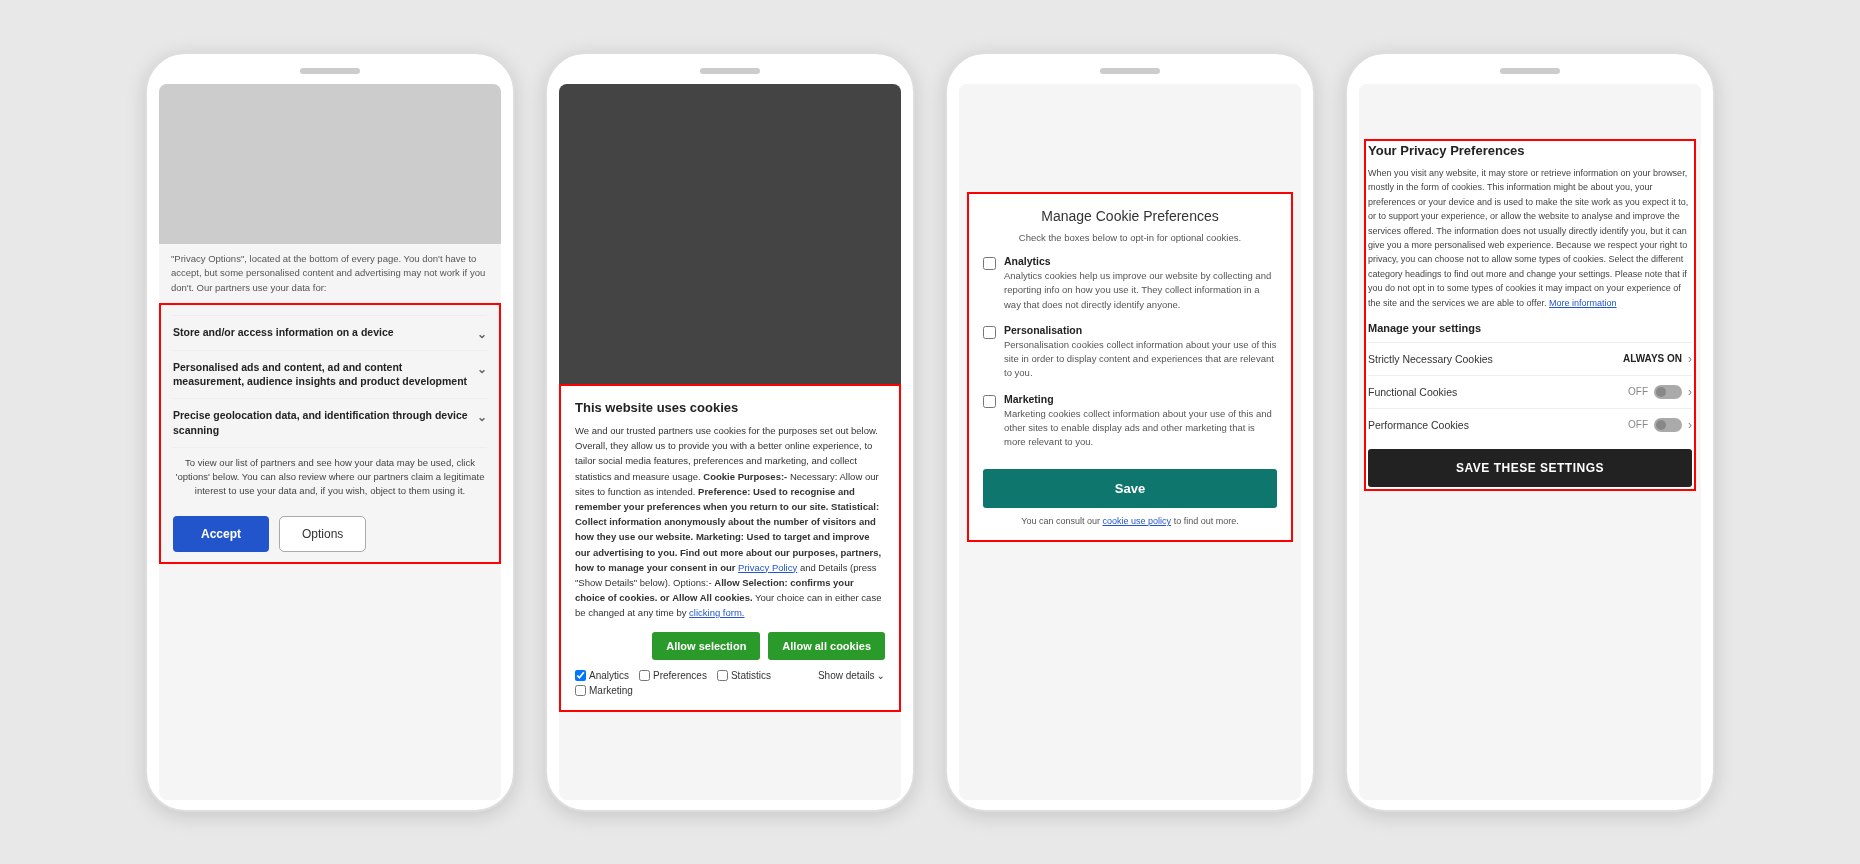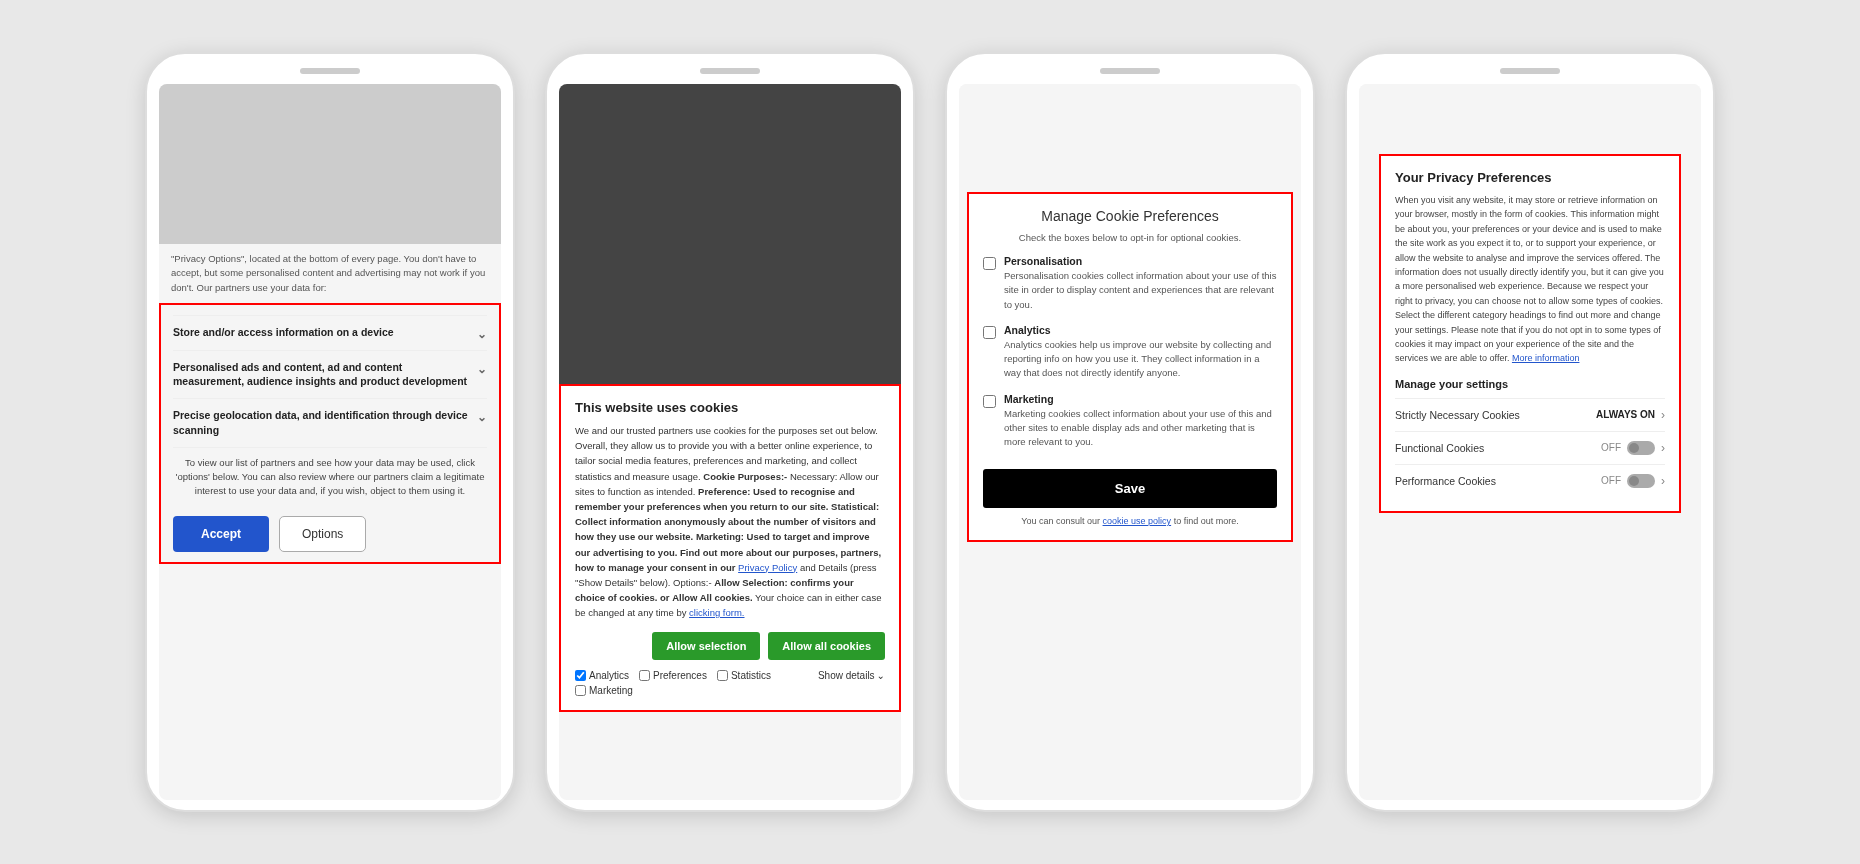--- a/index.html
+++ b/index.html
@@ -226,21 +226,21 @@
       font-weight: bold;
       color: #222;
       margin-bottom: 2px;
     }
     .phone3-option-desc {
       font-size: 9.5px;
       color: #555;
       line-height: 1.5;
     }
     .btn-save-dark {
-      background: #000000;
+      background: #0f766e;
       color: #fff;
       width: 100%;
       border: none;
       padding: 12px;
       font-size: 13px;
       font-weight: bold;
       border-radius: 3px;
       cursor: pointer;
       margin: 8px 0;
     }
@@ -252,23 +252,23 @@
     .phone3-consult a { color: #2255cc; }
     .phone3-above {
       padding: 10px 14px 4px;
       background: #f5f5f5;
       height: 100px;
     }
 
     
     .phone4-box {
       border: 2.5px solid red;
-      margin: 20px;
+      margin: 5px;
       background: #fff;
-      padding: 14px;
+      padding: 2px;
     }
     .phone4-title {
       font-size: 13px;
       font-weight: bold;
       color: #222;
       margin-bottom: 8px;
     }
     .phone4-body {
       font-size: 9px;
       color: #444;
@@ -449,29 +449,29 @@
   <div class="phone">
     <div class="phone-top-bar"></div>
     <div class="phone-screen">
       <div class="phone3-above"></div>
       <div class="phone3-box">
         <div class="phone3-title">Manage Cookie Preferences</div>
         <div class="phone3-sub">Check the boxes below to opt-in for optional cookies.</div>
         <div class="phone3-option">
           <input type="checkbox" style="">
           <div>
-            <div class="phone3-option-label">Personalisation</div>
-            <div class="phone3-option-desc">Personalisation cookies collect information about your use of this site in order to display content and experiences that are relevant to you.</div>
+            <div class="phone3-option-label">Analytics</div>
+            <div class="phone3-option-desc">Analytics cookies help us improve our website by collecting and reporting info on how you use it. They collect information in a way that does not directly identify anyone.</div>
           </div>
         </div>
         <div class="phone3-option">
           <input type="checkbox" style="">
           <div>
-            <div class="phone3-option-label">Analytics</div>
-            <div class="phone3-option-desc">Analytics cookies help us improve our website by collecting and reporting info on how you use it. They collect information in a way that does not directly identify anyone.</div>
+            <div class="phone3-option-label">Personalisation</div>
+            <div class="phone3-option-desc">Personalisation cookies collect information about your use of this site in order to display content and experiences that are relevant to you.</div>
           </div>
         </div>
         <div class="phone3-option">
           <input type="checkbox" style="">
           <div>
             <div class="phone3-option-label">Marketing</div>
             <div class="phone3-option-desc">Marketing cookies collect information about your use of this and other sites to enable display ads and other marketing that is more relevant to you.</div>
           </div>
         </div>
         <button class="btn-save-dark">Save</button>
@@ -515,17 +515,18 @@
         <div class="phone4-toggle-row">
           <span class="phone4-toggle-label">Performance Cookies</span>
           <div class="phone4-toggle-right">
             <span class="toggle-off-label">OFF</span>
             <div class="toggle-switch">
               <div class="toggle-knob off"></div>
             </div>
             <span class="toggle-arrow">›</span>
           </div>
         </div>
+        <button class="btn-save-settings">SAVE THESE SETTINGS</button>
       </div>
     </div>
   </div>
 
 </div>
 
 </body></html>

